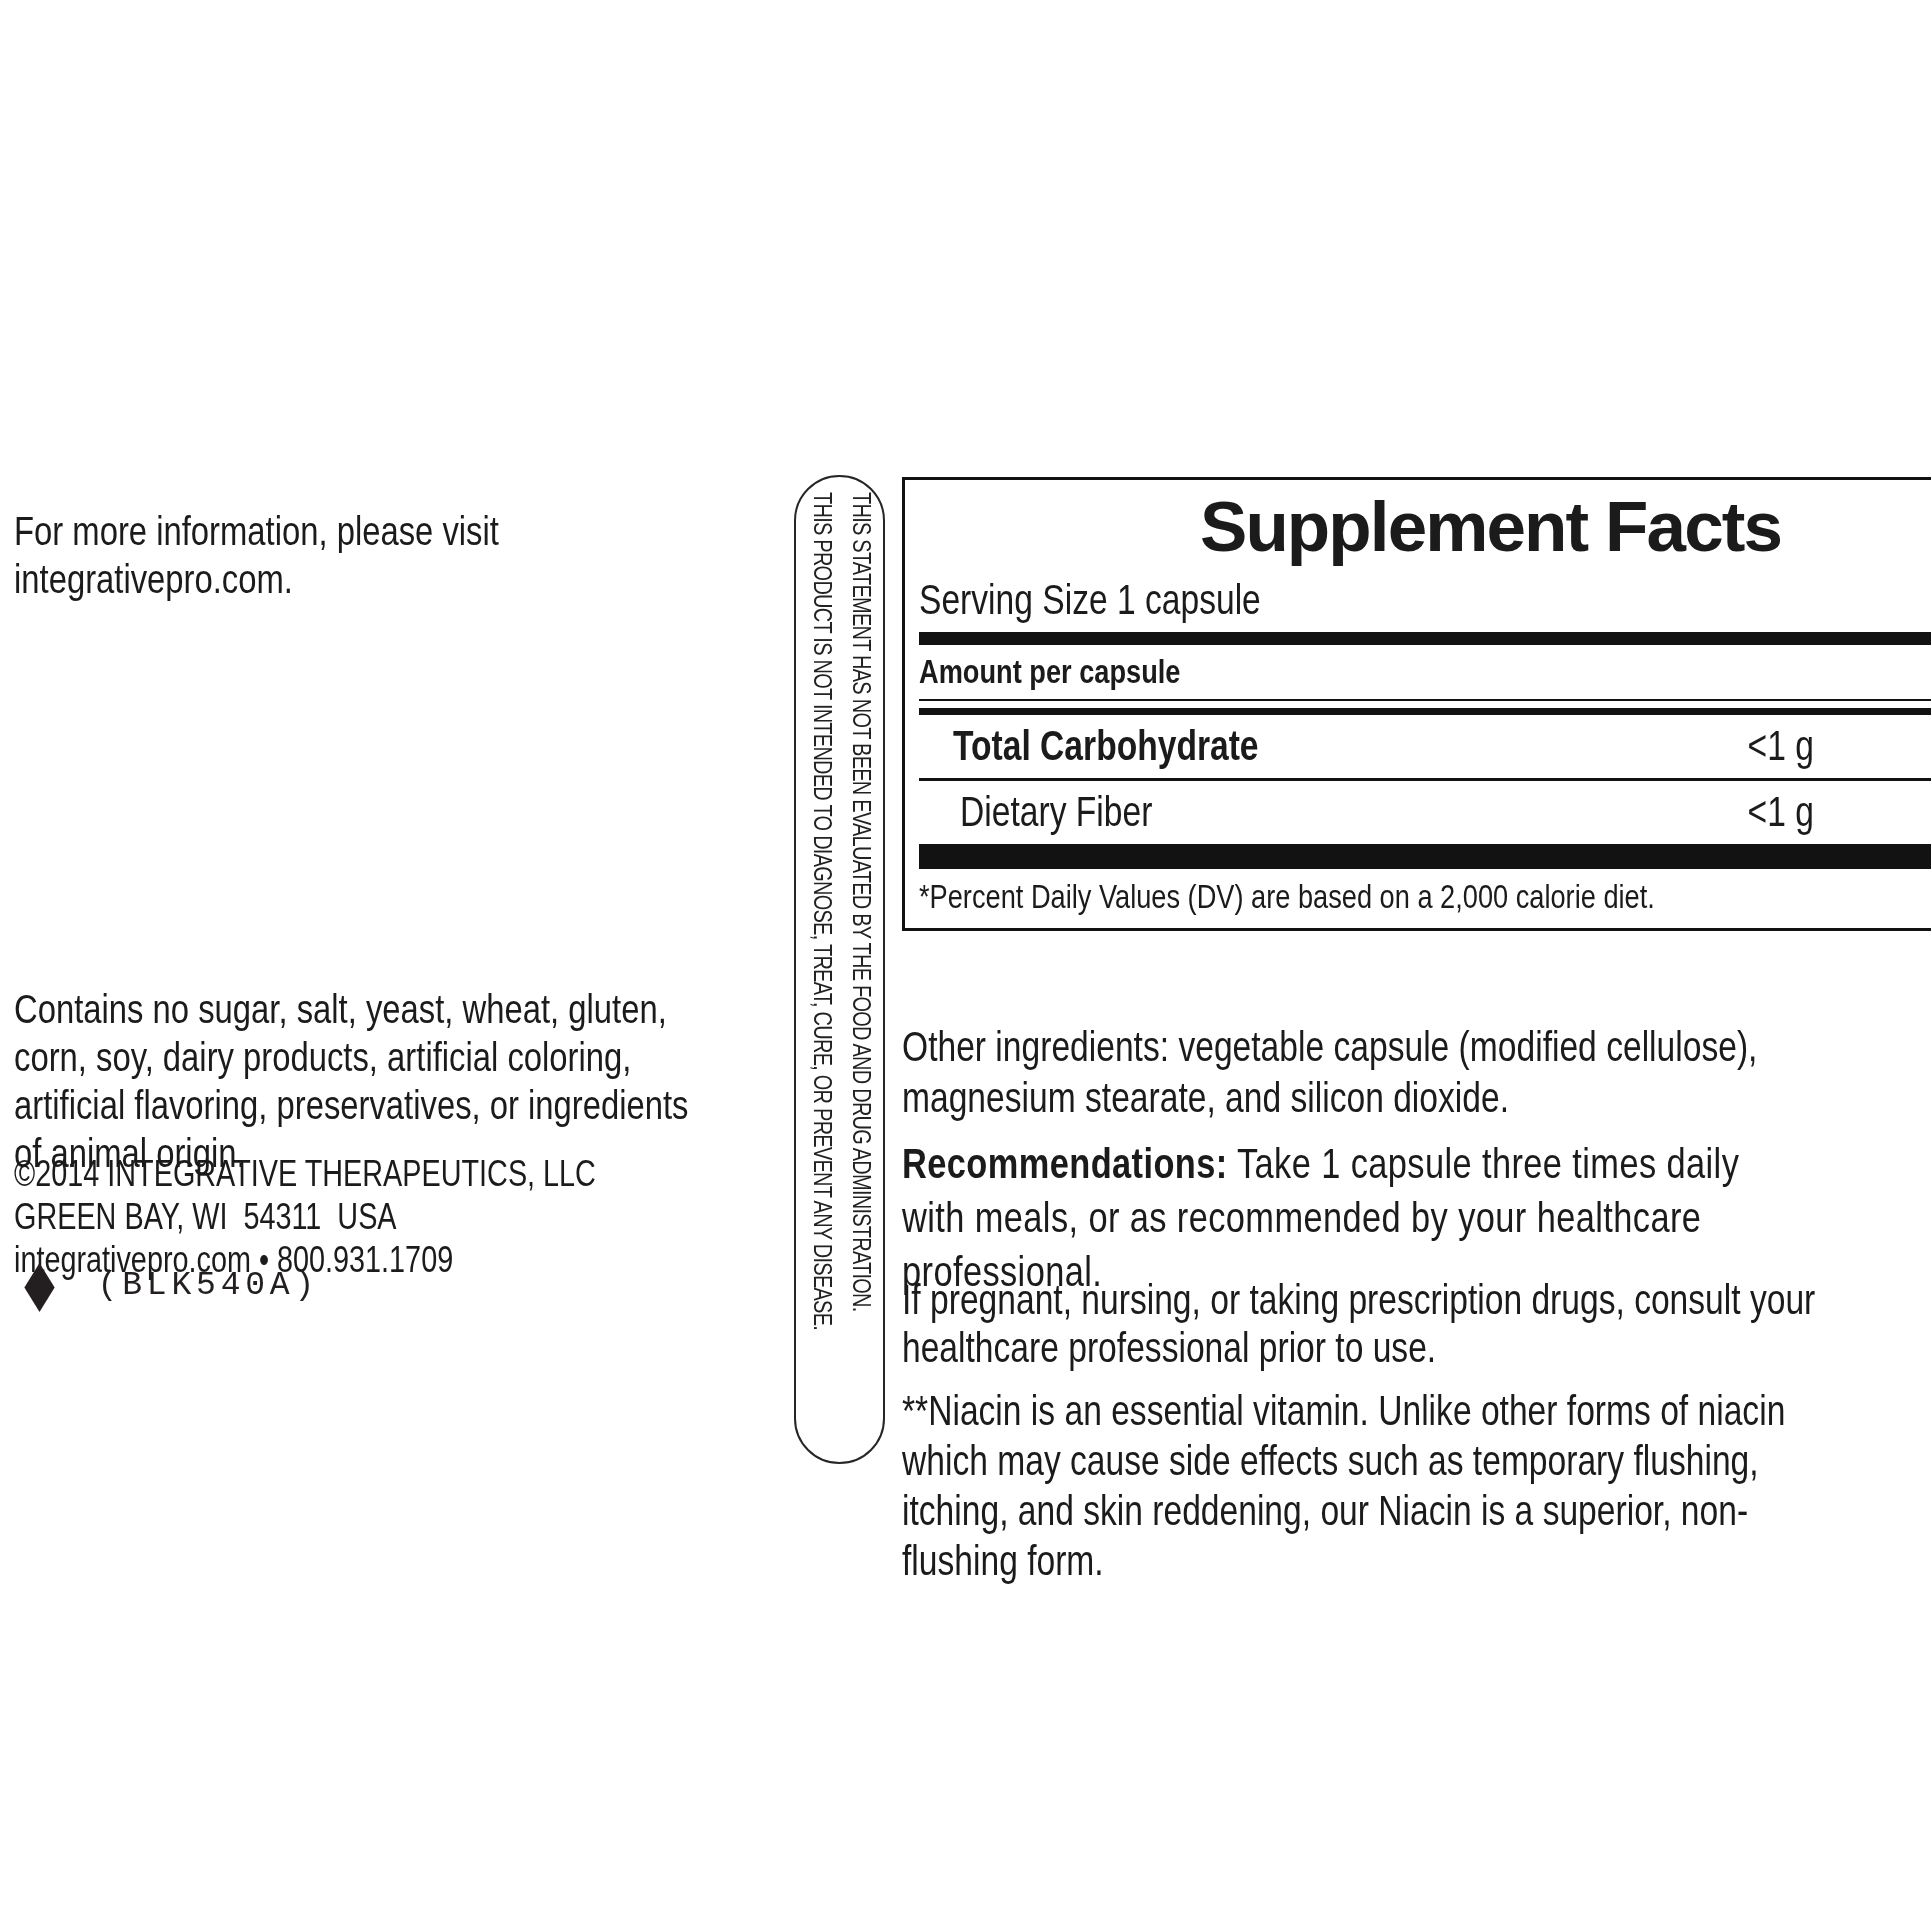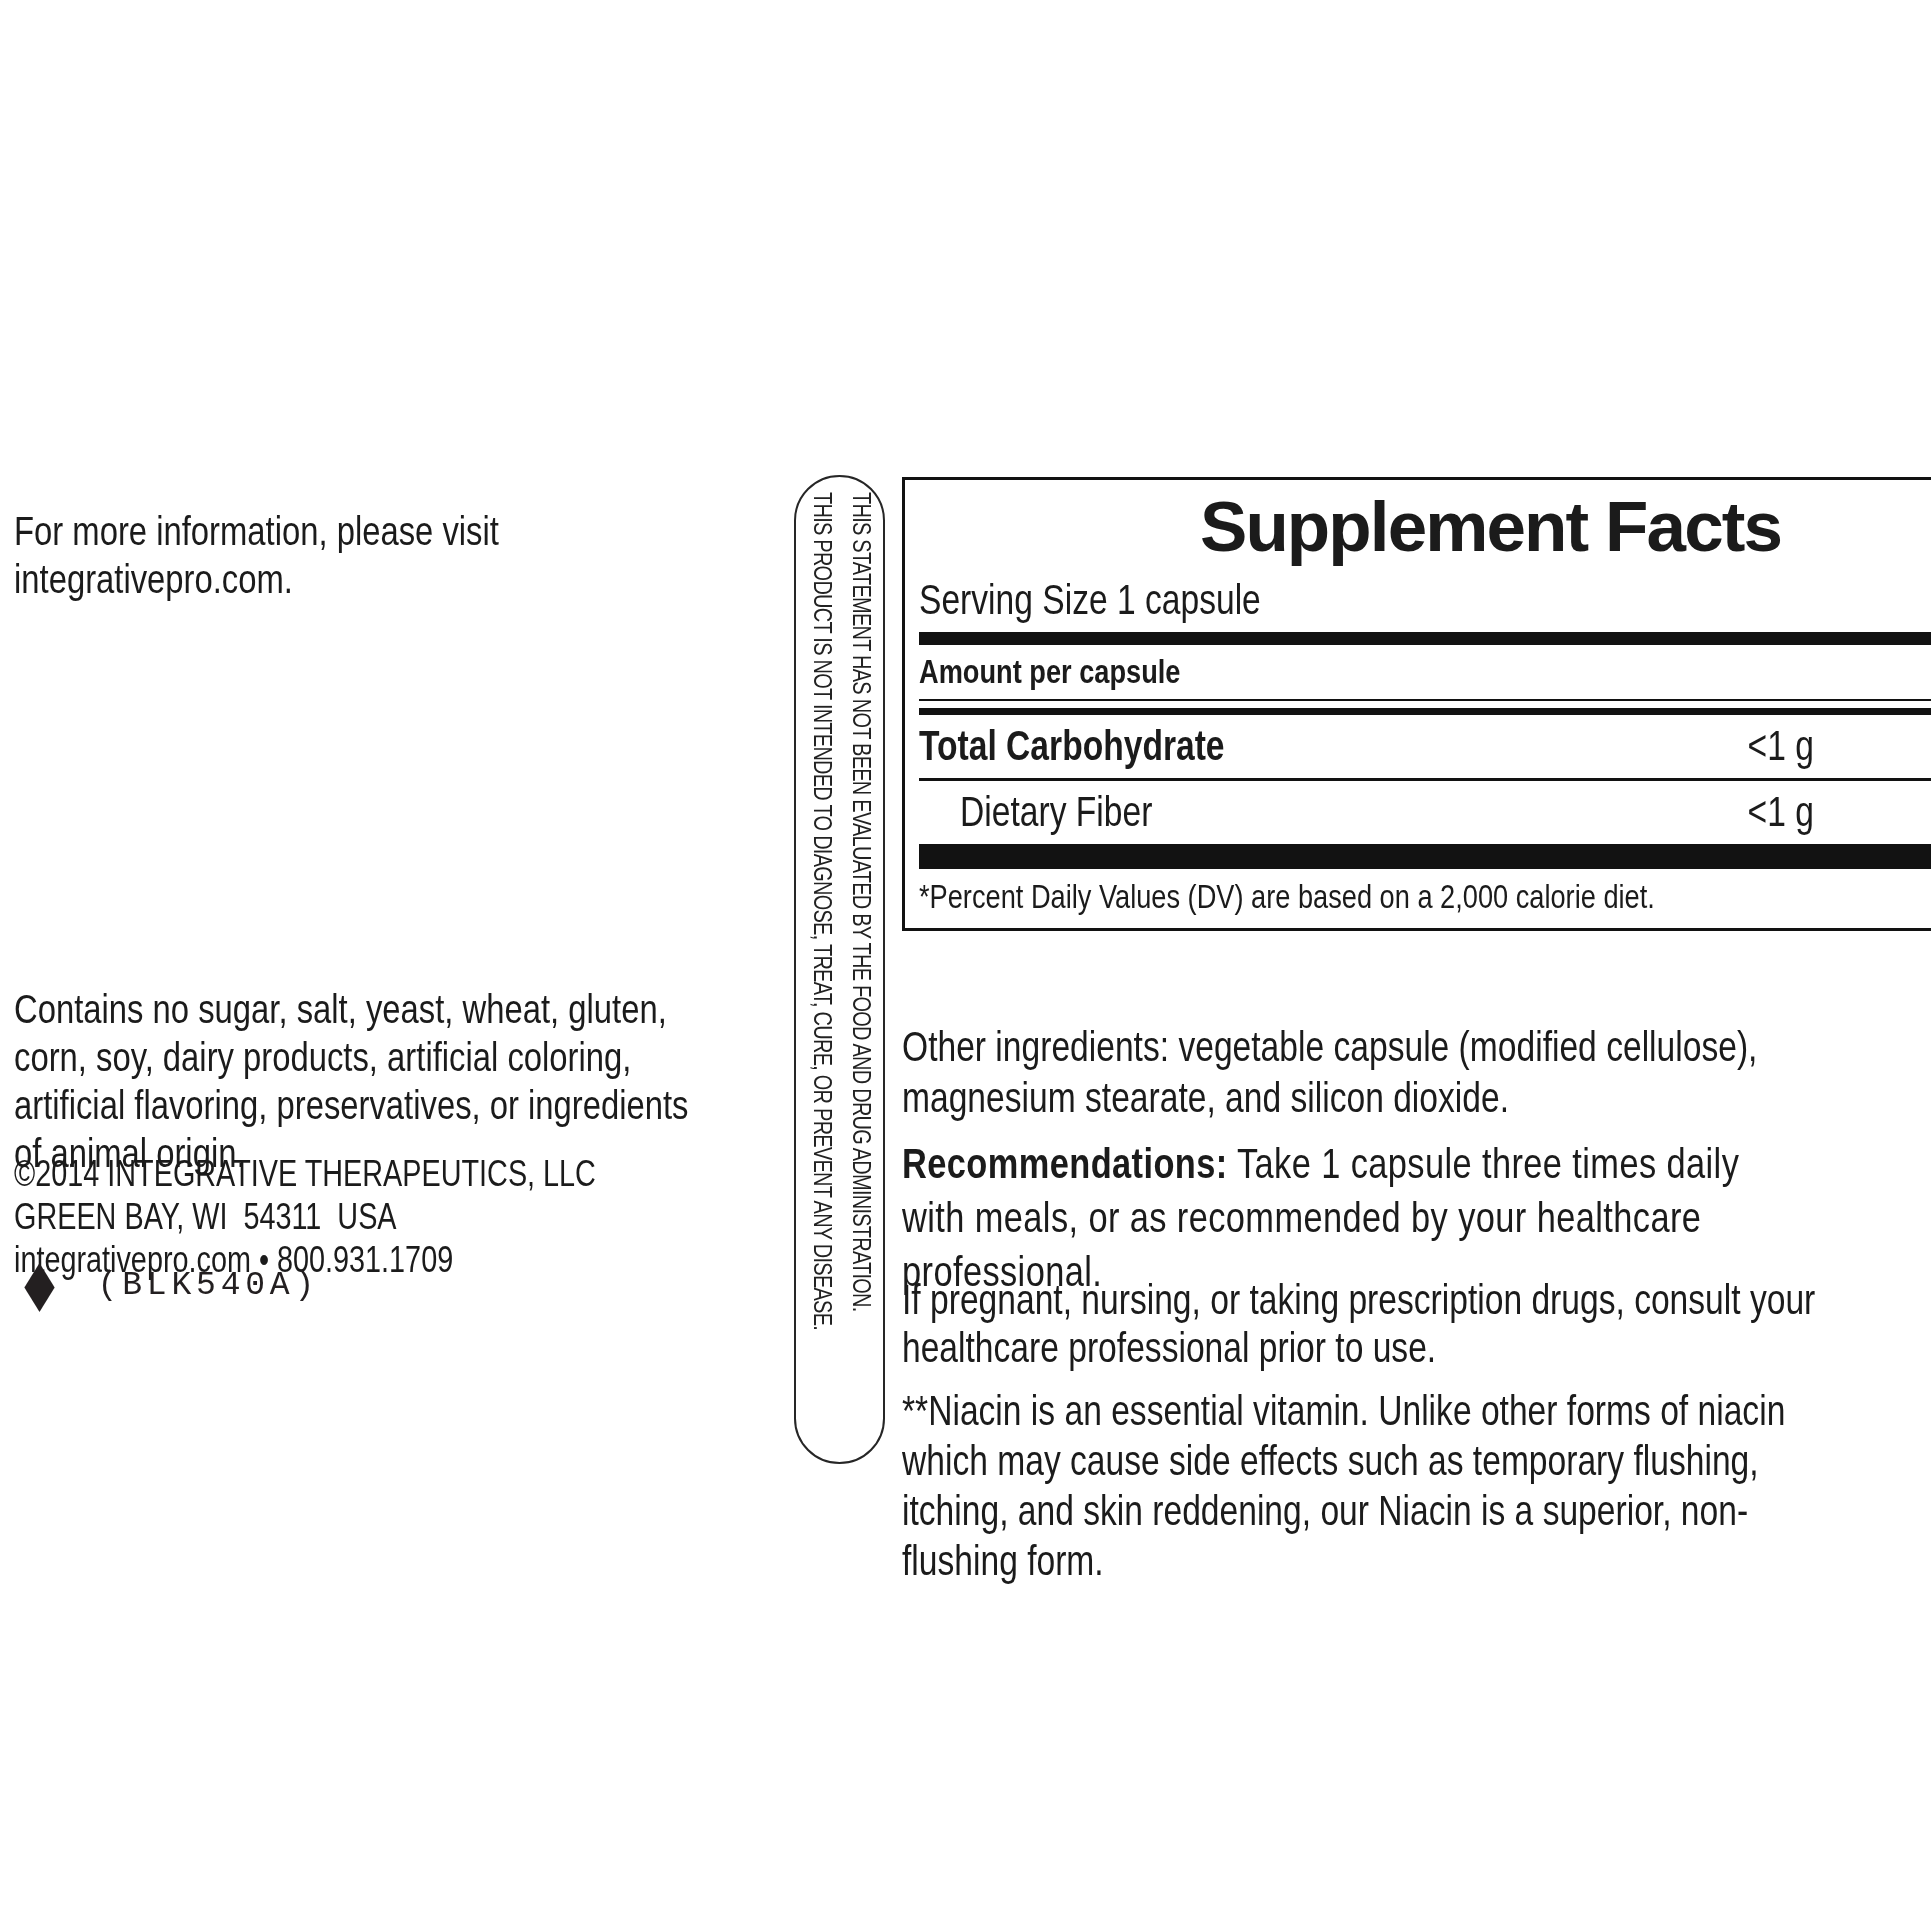--- a/index.html
+++ b/index.html
@@ -33,21 +33,21 @@
     border:3.9px solid #121212;background:#fff;padding:0 13.5px;
   }
   .facts-title{font-size:71px;font-weight:bold;letter-spacing:-1.9px;text-align:center;margin:5.8px 0 0 0;}
   .serving{font-size:42px;margin:9.7px 0 7.7px 0;}
   .bar{height:12.6px;background:#121212;}
   .rule-thin{height:2.9px;background:#121212;}
   .rule-double{height:15.4px;box-sizing:border-box;border-top:2.9px solid #121212;border-bottom:7.7px solid #121212;}
   .hdr-row{display:flex;justify-content:space-between;align-items:center;font-size:34px;font-weight:bold;padding:7.7px 0;}
   .n-row{display:grid;grid-template-columns:1fr 164px 208px;align-items:center;font-size:42px;padding:7.7px 0;}
   .n-name{white-space:nowrap;}
-  .n-name.bold{font-weight:bold;}
+  .n-name.bold{font-weight:bold;margin-left:34px;}
   .n-name.indent{padding-left:41px;}
   .n-amt{text-align:center;white-space:nowrap;}
   .n-dv{text-align:right;white-space:nowrap;}
   .n-dv .dvb{font-weight:bold;}
   .n-row.plain .n-dv .dvb{font-weight:normal;}
   .cx-r{display:inline-block;transform:scaleX(0.8);transform-origin:100% 50%;}
   .cx-l{display:inline-block;transform:scaleX(0.8);transform-origin:0 50%;}
   .footnote{font-size:34px;padding:7.7px 0 11.6px 0;}
   
   .para{position:absolute;left:902px;width:1352px;font-size:42px;line-height:51px;}

